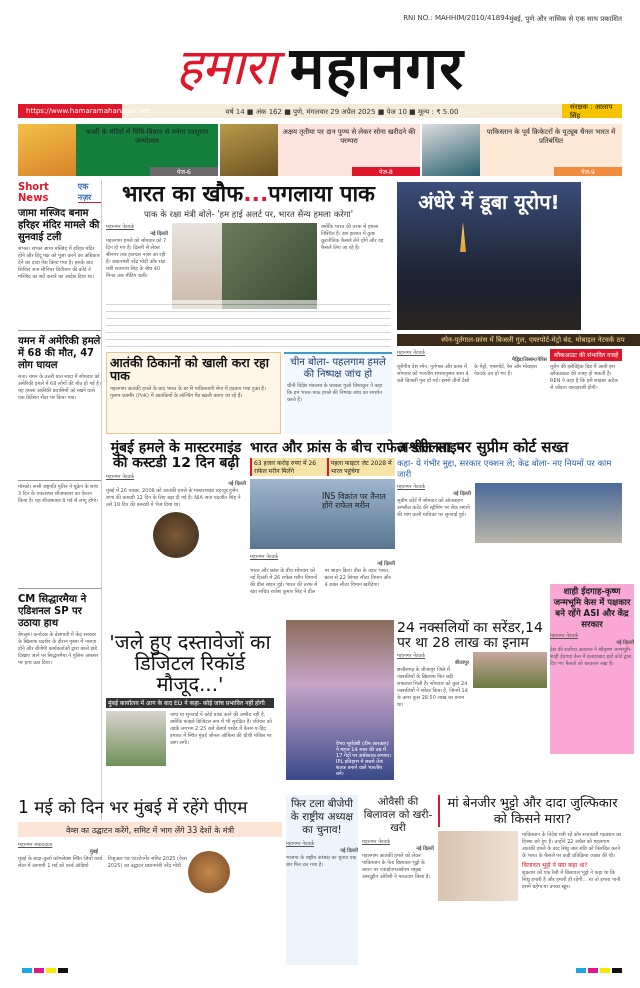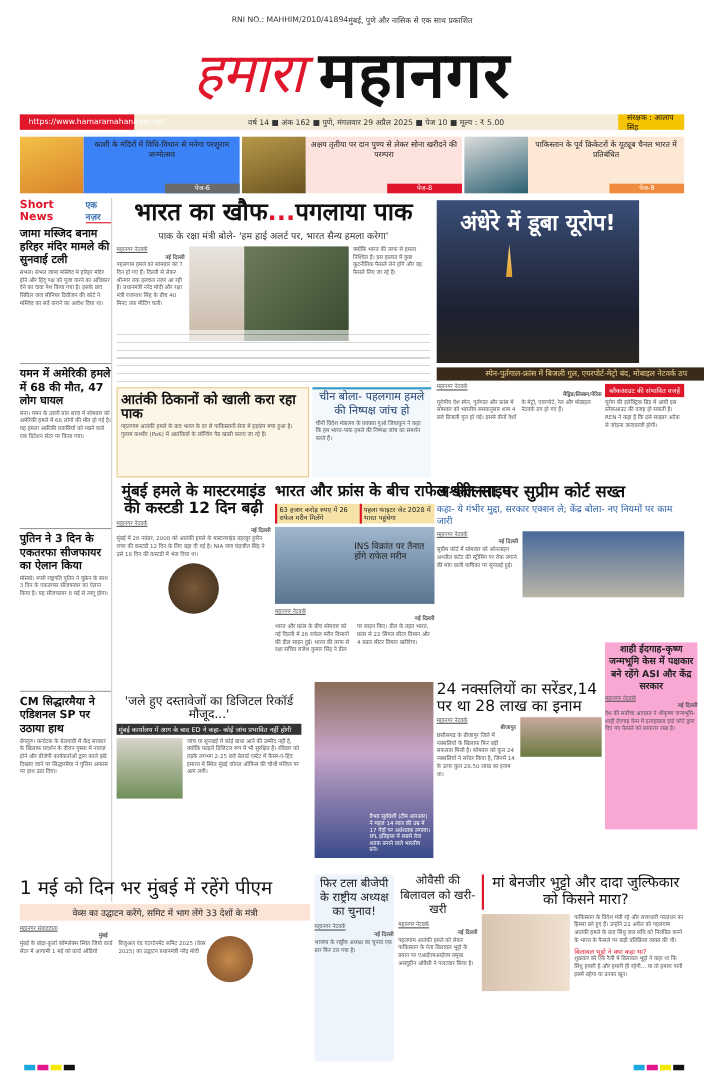--- a/index.html
+++ b/index.html
@@ -1,18 +1,18 @@
 <!DOCTYPE html>
 <html><head>
 <meta charset="utf-8">
 <style>
 *{box-sizing:border-box;margin:0;padding:0}
 body{width:640px;height:988px;background:#fff;font-family:"DejaVu Sans",sans-serif;color:#222;overflow:hidden;position:relative}
 .abs{position:absolute}
-.top-meta{top:14px;left:18px;right:18px;height:14px;font-size:7px;color:#333;display:flex;justify-content:center}
+.top-meta{top:14px;left:18px;right:18px;height:14px;font-size:7px;color:#333;display:flex;justify-content:flex-end}
 .masthead{top:30px;left:0;width:640px;height:70px;display:flex;justify-content:center;align-items:center;gap:14px}
 .mast-red{font-family:"DejaVu Serif",serif;font-style:italic;font-size:50px;color:#e0162b;letter-spacing:-1px}
 .mast-black{font-family:"DejaVu Sans",sans-serif;font-weight:bold;font-size:58px;color:#111;letter-spacing:1px}
 .infobar{top:104px;left:18px;width:604px;height:14px;background:#f4ecd8;display:flex;align-items:center;font-size:7px}
 .url{background:#e0162b;color:#fff;height:14px;padding:0 8px;display:flex;align-items:center;width:104px}
 .issue{flex:1;text-align:center;color:#333}
 .editor{background:#f6c300;color:#111;height:14px;padding:0 8px;display:flex;align-items:center;width:60px;justify-content:center}
 .teasers{top:124px;left:18px;width:604px;height:52px;display:flex;gap:2px}
 .teaser{flex:1;display:flex;position:relative;overflow:hidden}
 .teaser .img{width:58px;height:52px}
@@ -45,21 +45,21 @@
 </div>
 <div class="abs infobar">
   <a class="url">https://www.hamaramahanagar.net</a>
   <span class="issue">वर्ष 14 ■ अंक 162 ■ पुणे, मंगलवार 29 अप्रैल 2025 ■ पेज 10 ■ मूल्य : ₹ 5.00</span>
   <span class="editor">संरक्षक : आलाप सिंह</span>
 </div>
 
 <div class="abs teasers">
   <div class="teaser">
     <div class="img" style="background:linear-gradient(160deg,#f3c047,#d8832b)"></div>
-    <div class="txt" style="background:#3b82f6">काशी के मंदिरों में विधि-विधान से मनेगा परशुराम जन्मोत्सव</div>
+    <div class="txt" style="background:#15803d">काशी के मंदिरों में विधि-विधान से मनेगा परशुराम जन्मोत्सव</div>
     <div class="pg" style="background:#6b6b6b">पेज-6</div>
   </div>
   <div class="teaser">
     <div class="img" style="background:linear-gradient(160deg,#b99a4a,#6a5220)"></div>
     <div class="txt" style="background:#fde3de">अक्षय तृतीया पर दान पुण्य से लेकर सोना खरीदने की परम्परा</div>
     <div class="pg" style="background:#e0162b">पेज-8</div>
   </div>
   <div class="teaser">
     <div class="img" style="background:linear-gradient(160deg,#ddd,#2a6070)"></div>
     <div class="txt" style="background:#fde8d6">पाकिस्तान के पूर्व क्रिकेटरों के यूट्यूब चैनल भारत में प्रतिबंधित</div>
@@ -74,21 +74,20 @@
   </div>
   <div>
     <div class="sn-h">जामा मस्जिद बनाम हरिहर मंदिर मामले की सुनवाई टली</div>
     <div class="sn-b" style="height:86px;overflow:hidden">संभल। संभल जामा मस्जिद में हरिहर मंदिर होने और हिंदू पक्ष को पूजा करने का अधिकार देने का दावा पेश किया गया है। इसके बाद सिविल जज सीनियर डिवीजन की कोर्ट ने मस्जिद का सर्वे कराने का आदेश दिया था।</div>
   </div>
   <div>
     <div class="sn-h">यमन में अमेरिकी हमले में 68 की मौत, 47 लोग घायल</div>
     <div class="sn-b" style="height:108px;overflow:hidden">सना। यमन के उत्तरी प्रांत सादा में सोमवार को अमेरिकी हमले में 68 लोगों की मौत हो गई है। यह हमला अफ्रीकी प्रवासियों को रखने वाले एक डिटेंशन सेंटर पर किया गया।</div>
   </div>
   <div>
-    <div class="sn-h">पुतिन ने 3 दिन के एकतरफा सीजफायर का ऐलान किया</div>
     <div class="sn-b" style="height:106px;overflow:hidden">मॉस्को। रूसी राष्ट्रपति पुतिन ने यूक्रेन के साथ 3 दिन के एकतरफा सीजफायर का ऐलान किया है। यह सीजफायर 8 मई से लागू होगा।</div>
   </div>
   <div>
     <div class="sn-h">CM सिद्धारमैया ने एडिशनल SP पर उठाया हाथ</div>
     <div class="sn-b" style="height:80px;overflow:hidden;border-bottom:none">बेंगलुरु। कर्नाटक के बेलगावी में केंद्र सरकार के खिलाफ प्रदर्शन के दौरान गुस्सा में नाराज़ होने और बीजेपी कार्यकर्ताओं द्वारा काले झंडे दिखाए जाने पर सिद्धारमैया ने पुलिस अफसर पर हाथ उठा दिया।</div>
   </div>
 </div>
 
 <div class="abs" style="top:182px;left:106px;width:285px;height:128px">
   <div class="h1" style="font-size:22px;text-align:center">
@@ -166,21 +165,21 @@
     </div>
     <div style="flex:1;height:60px;background:linear-gradient(#4a6a9a,#b9b5a8)"></div>
   </div>
 </div>
 
 <div class="abs" style="top:492px;left:322px;width:70px;height:40px">
   <div style="font-size:8px;line-height:9px;text-align:left">INS विक्रांत पर तैनात होंगे राफेल मरीन</div>
 </div>
 
 <div class="abs" style="top:632px;left:106px;width:168px;height:150px">
-  <div class="h1" style="font-size:11px;font-weight:normal;text-align:center">'जले हुए दस्तावेजों का डिजिटल रिकॉर्ड मौजूद...'</div>
+  <div class="h1" style="font-size:20px;font-weight:normal;text-align:center">'जले हुए दस्तावेजों का डिजिटल रिकॉर्ड मौजूद...'</div>
   <div style="background:#333;color:#fff;font-size:6px;padding:1px 2px;margin-top:3px">मुंबई कार्यालय में आग के बाद ED ने कहा- कोई जांच प्रभावित नहीं होगी</div>
   <div style="display:flex;gap:4px;margin-top:3px">
     <div style="width:60px;height:55px;background:linear-gradient(#d9d4cc,#6f8f5a)"></div>
     <div class="body-text" style="flex:1">जांच या सुनवाई में कोई बाधा आने की उम्मीद नहीं है, क्योंकि फाइलें डिजिटल रूप में भी सुरक्षित हैं। रविवार को तड़के लगभग 2:25 बजे बेलार्ड एस्टेट में कैसर-ए-हिंद इमारत में स्थित मुंबई जोनल ऑफिस की चौथी मंजिल पर आग लगी।</div>
   </div>
 </div>
 
 <div class="abs" style="top:620px;left:286px;width:108px;height:160px;background:linear-gradient(#8a6d5a,#c7a4c8 40%,#3a4a8a)">
   <div style="position:absolute;bottom:4px;right:3px;width:55px;font-size:5px;line-height:6px;color:#fff">वैभव सूर्यवंशी (टीम आरआर) ने महज 14 साल की उम्र में 17 गेंदों पर अर्धशतक लगाया। IPL इतिहास में सबसे तेज शतक बनाने वाले भारतीय बने।</div>
 </div>

